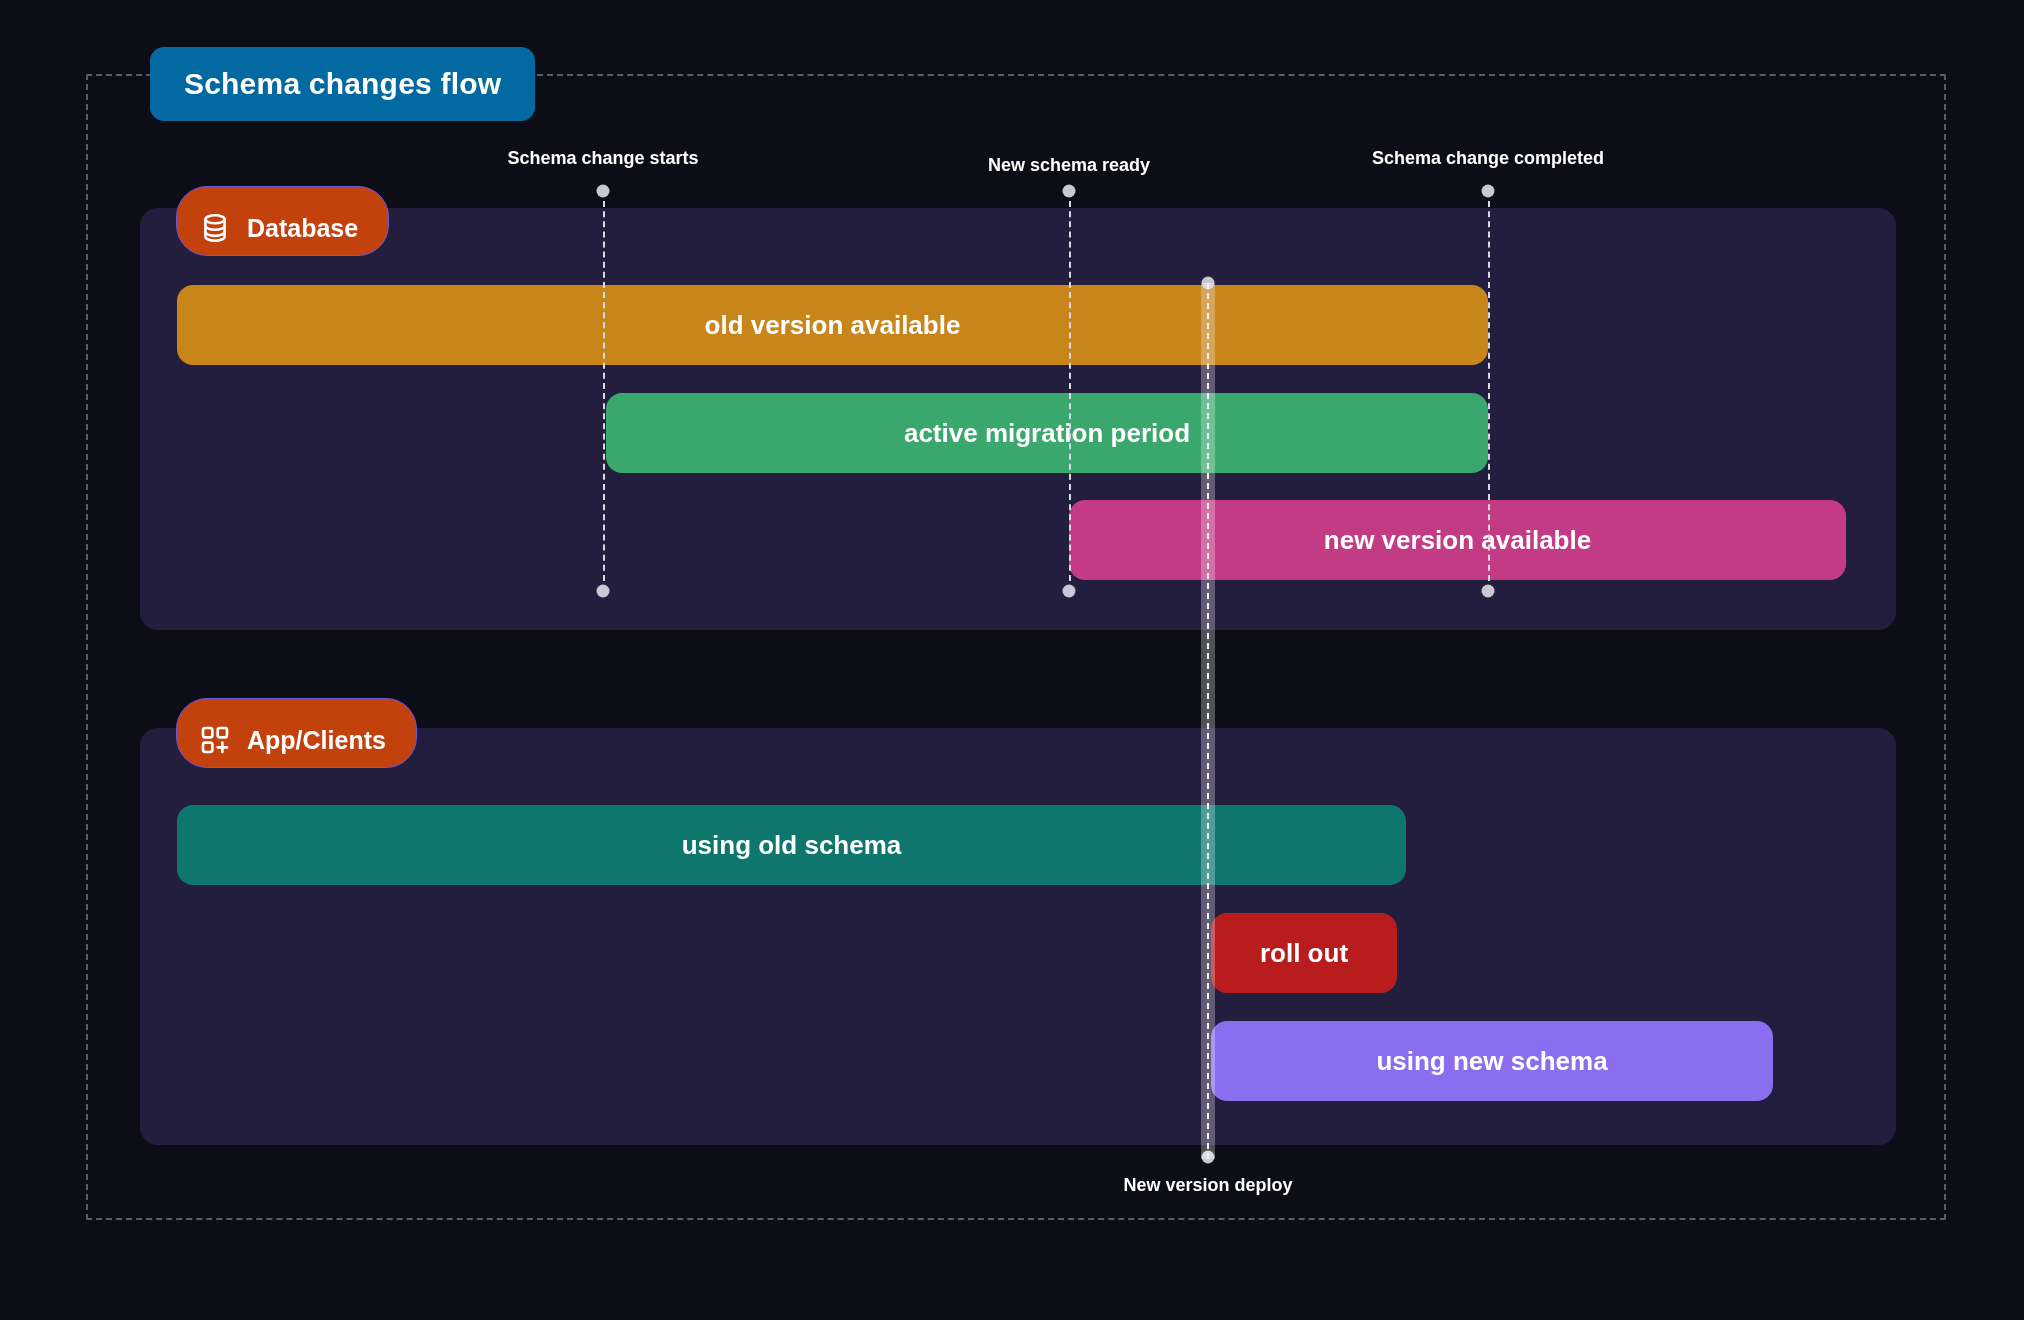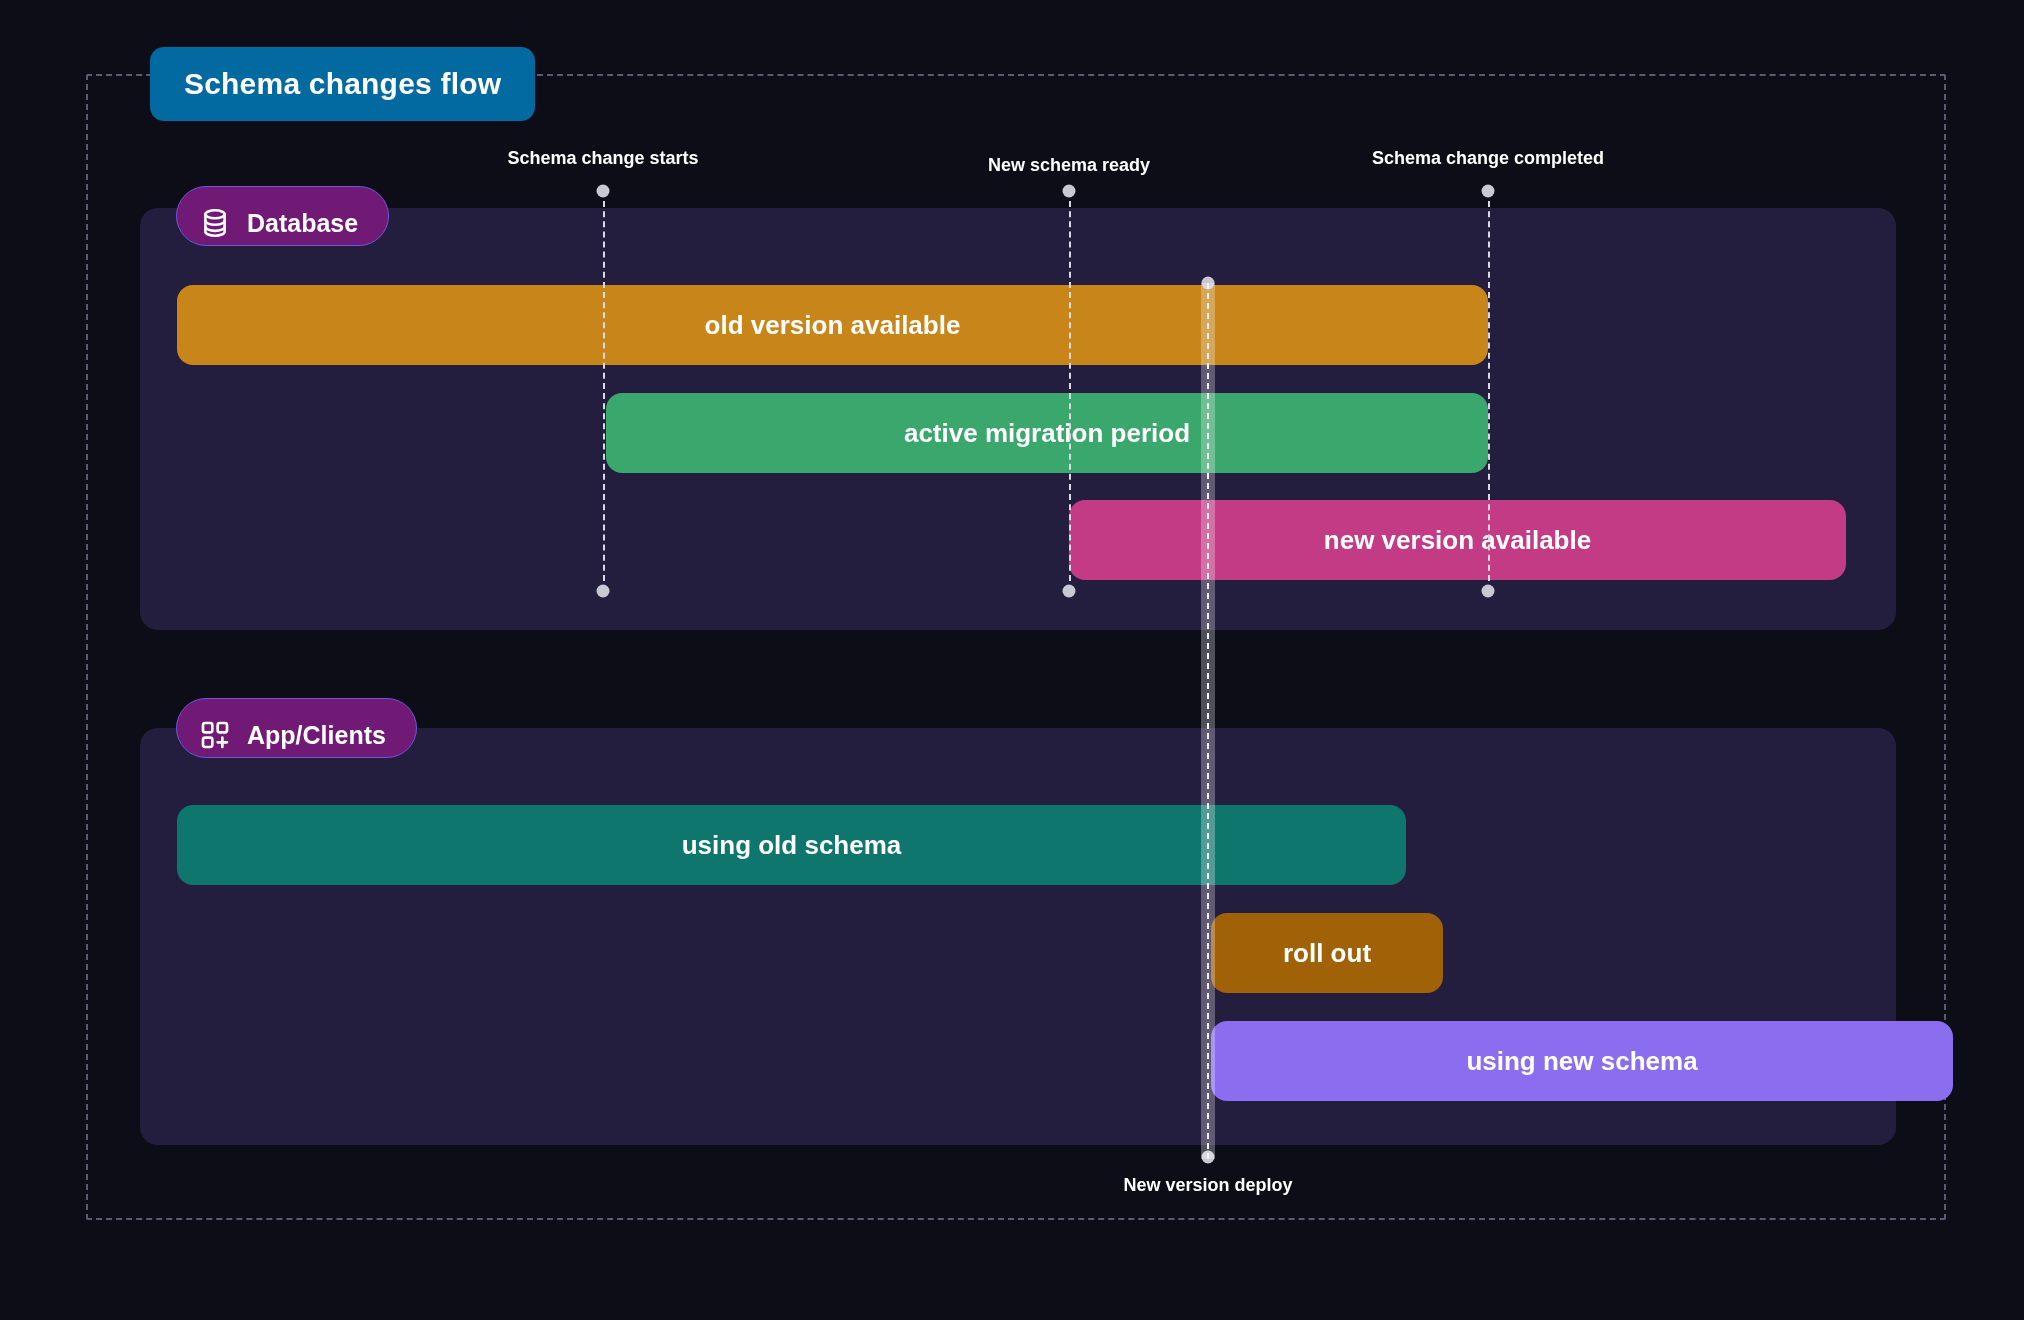--- a/index.html
+++ b/index.html
@@ -55,26 +55,26 @@
     width: 1756px;
     background: #241e3e;
     border-radius: 18px;
   }
   .lane-db   { top: 208px; height: 422px; }
   .lane-app  { top: 728px; height: 417px; }
 
   
   .lane-pill {
     position: absolute;
-    height: 60px;
+    height: 70px;
     padding: 14px 30px 0 22px;
     display: flex;
     align-items: center;
     gap: 16px;
-    background: #701a75;
+    background: #c2410c;
     border: 1.5px solid #6c56db;
     border-radius: 31px;
     color: #ffffff;
     font-size: 25px;
     font-weight: bold;
     white-space: nowrap;
     z-index: 25;
   }
   .pill-db  { left: 176px; top: 186px; }
   .pill-app { left: 176px; top: 698px; }
@@ -201,25 +201,25 @@
         <path d="M17.5 14v7M14 17.5h7"></path>
       </svg>
     </span>
     <span>App/Clients</span>
   </div>
 
   <div class="bar" style="left:177px; top:805px; width:1229px; background:#0f766e;">
     <span class="bar-label">using old schema</span>
   </div>
 
-  <div class="bar" style="left:1211px; top:913px; width:232px; background:#a16207;">
+  <div class="bar" style="left:1211px; top:913px; width:186px; background:#b91c1c;">
     <span class="bar-label">roll out</span>
   </div>
 
-  <div class="bar" style="left:1211px; top:1021px; width:742px; background:#8b6ef0;">
+  <div class="bar" style="left:1211px; top:1021px; width:562px; background:#8b6ef0;">
     <span class="bar-label">using new schema</span>
   </div>
 
   <div class="deploy-band" style="left:1208px; top:283px; height:876px;"></div>
   <div class="deploy-line" style="left:1208px; top:283px; height:876px;"></div>
   <div class="guide-dot" style="left:1208px; top:283px;"></div>
   <div class="guide-dot" style="left:1208px; top:1157px;"></div>
   <div class="guide-label" style="left:1208px; top:1175px;">New version deploy</div>
 
 </div>

